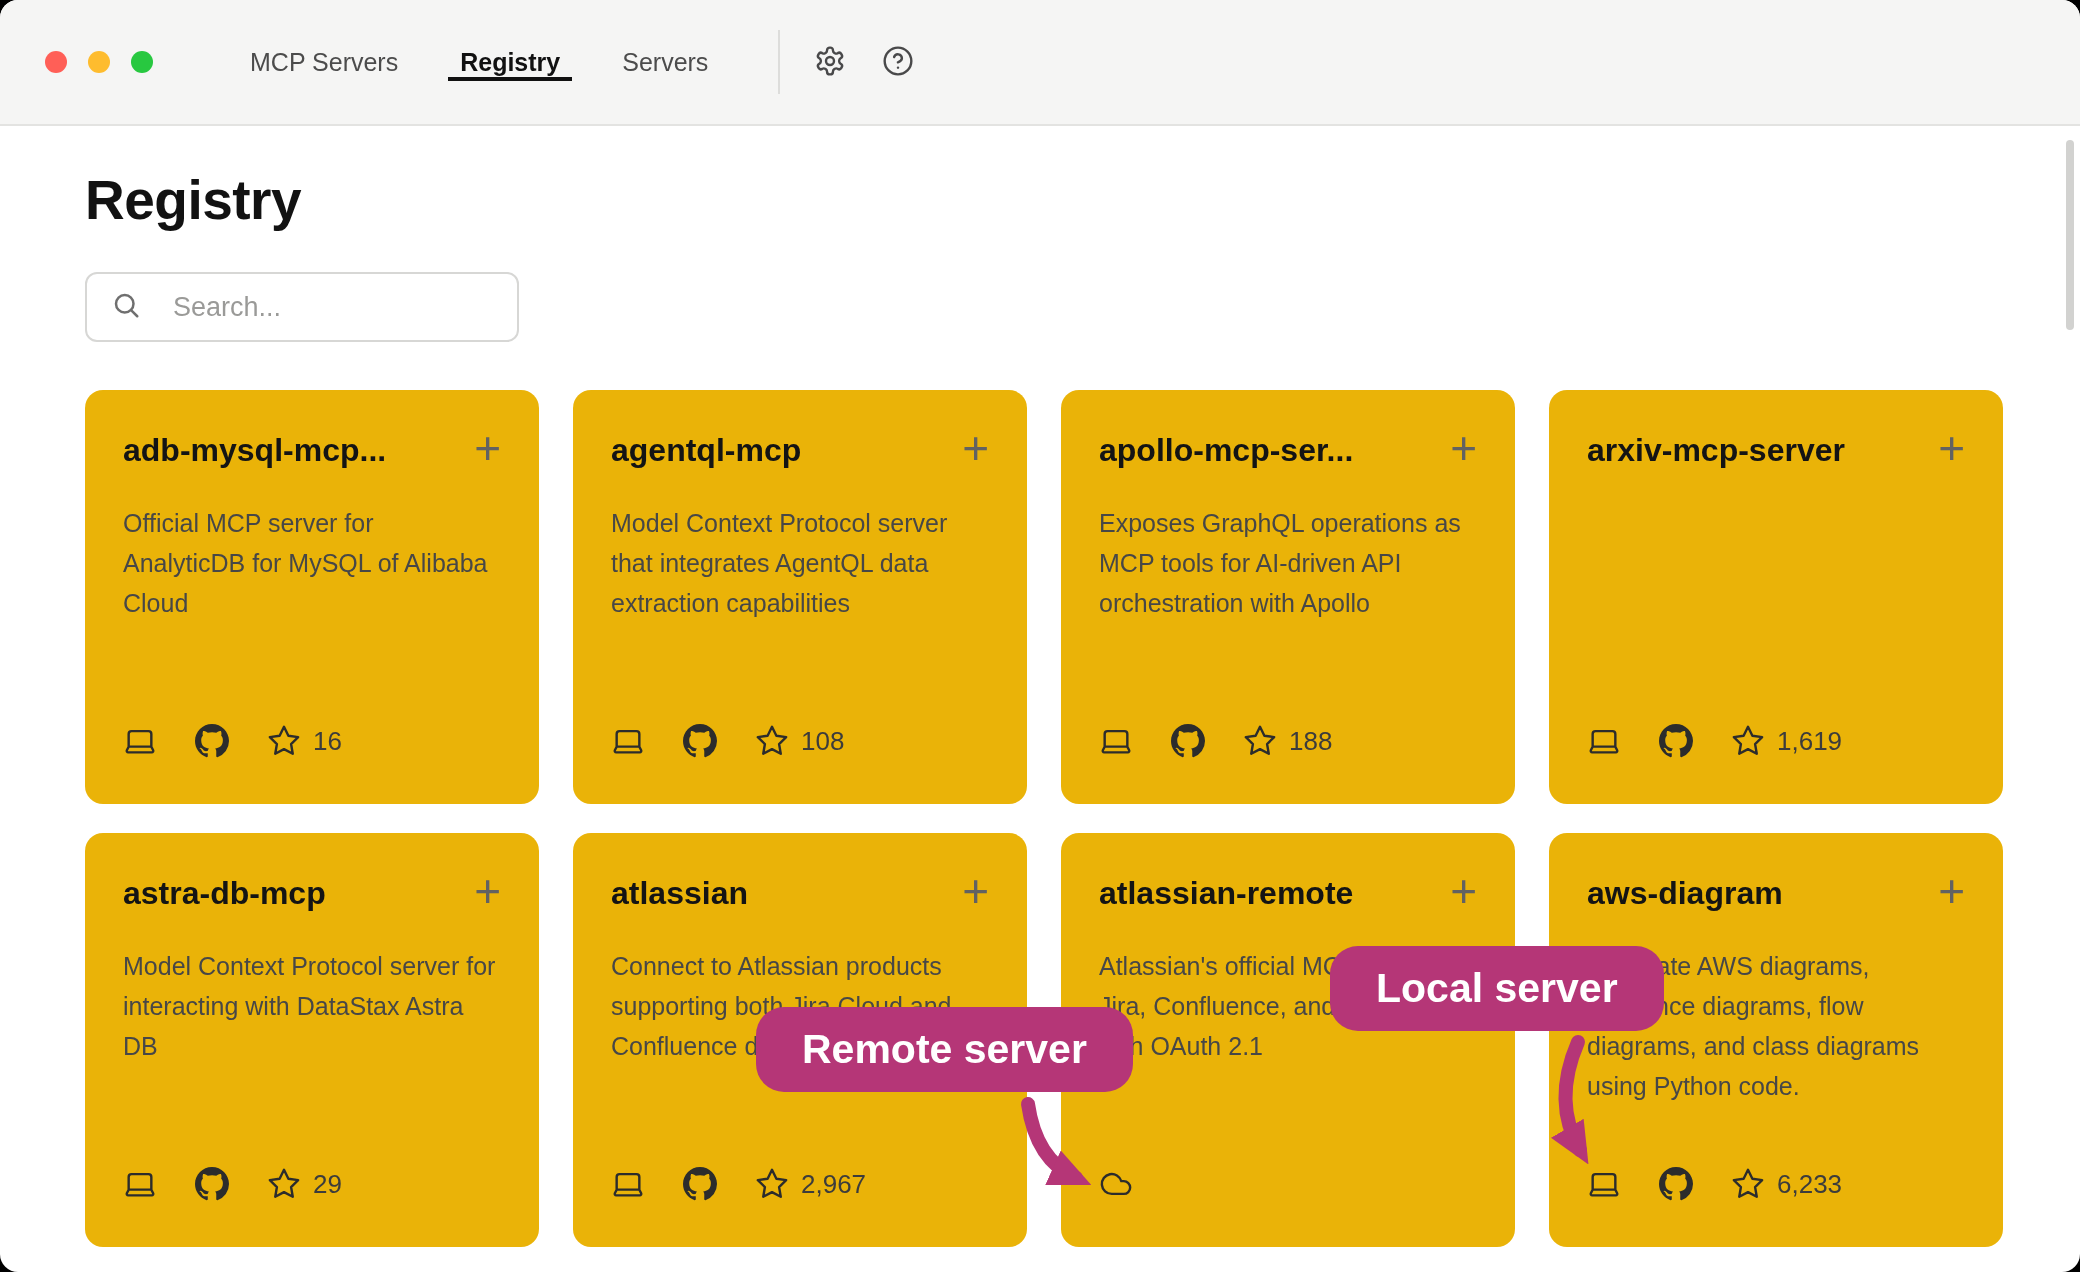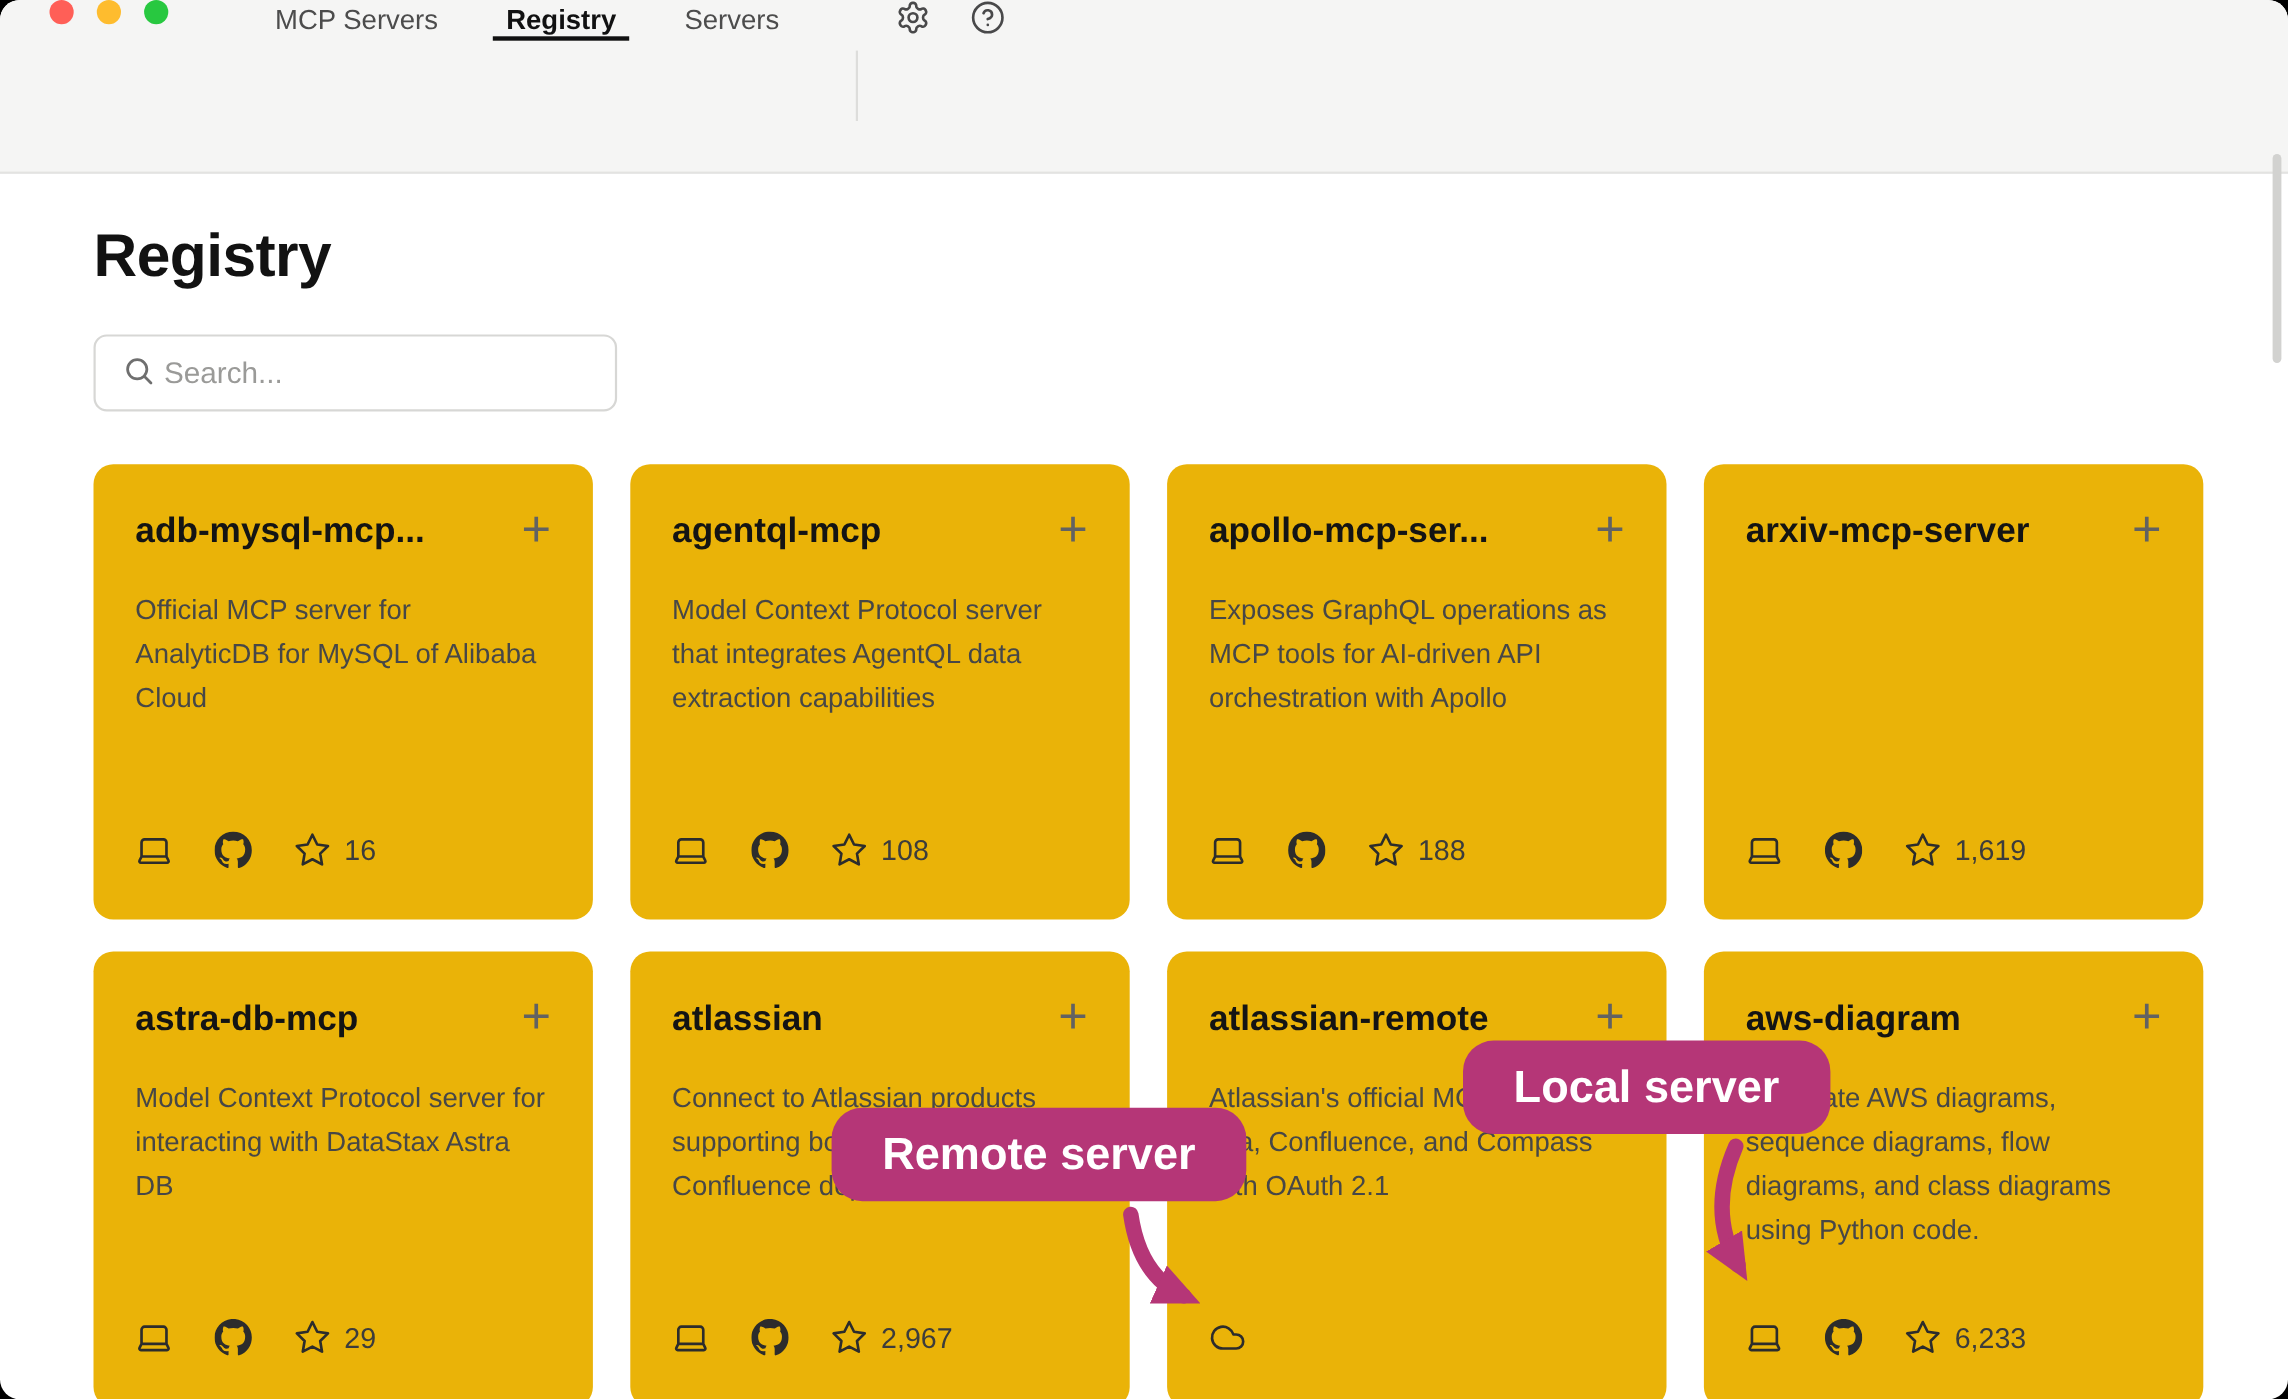--- a/index.html
+++ b/index.html
@@ -4,23 +4,23 @@
 <style>
   * { margin:0; padding:0; box-sizing:border-box; }
   html,body { background:#000; font-family:"Liberation Sans", sans-serif; }
   .window {
     position:relative; width:2080px; height:1272px; margin:0 auto;
     background:#fff; border-radius:18px; overflow:hidden;
   }
 
   
   .titlebar {
-    position:relative; height:158px; background:#f5f5f4;
+    position:relative; height:126px; background:#f5f5f4;
     border-bottom:2px solid #e3e3e1;
-    display:flex; align-items:flex-start;
+    display:flex; align-items:center;
   }
   .traffic { display:flex; align-items:center; gap:21px; padding:0 0 0 45px; }
   .dot { width:22px; height:22px; border-radius:50%; border:none; cursor:pointer; }
   .dot.red    { background:var(--traffic-red,#ff5f57); }
   .dot.yellow { background:var(--traffic-yellow,#febc2e); }
   .dot.green  { background:var(--traffic-green,#28c840); }
 
   .tabs { display:flex; align-items:stretch; margin-left:85px; }
   .tab {
     display:flex; align-items:center; padding:0 12px; margin-right:38px;
@@ -38,23 +38,23 @@
     display:flex; align-items:center; justify-content:center;
   }
   .icon-btn svg { width:32px; height:32px; }
 
   
   .content { padding:0 0 0 85px; position:relative; }
   .page-title {
     margin-top:42px; font-size:55px; font-weight:800; color:#121212; letter-spacing:-0.5px;
   }
   .searchbox {
-    margin-top:40px; width:476px; height:70px;
+    margin-top:40px; width:434px; height:70px;
     border:2px solid #d7d7d5; border-radius:12px; background:#fff;
-    display:flex; align-items:center; padding-left:24px; gap:8px;
+    display:flex; align-items:center; padding-left:24px; gap:32px;
   }
   .searchbox svg { width:30px; height:30px; color:#6f6f6f; flex:none; }
   .searchbox input {
     border:none; outline:none; font-size:27px; color:#222; width:360px;
     font-family:"Liberation Sans", sans-serif; background:transparent;
   }
   .searchbox input::placeholder { color:#9a9a98; }
 
   
   .grid {

